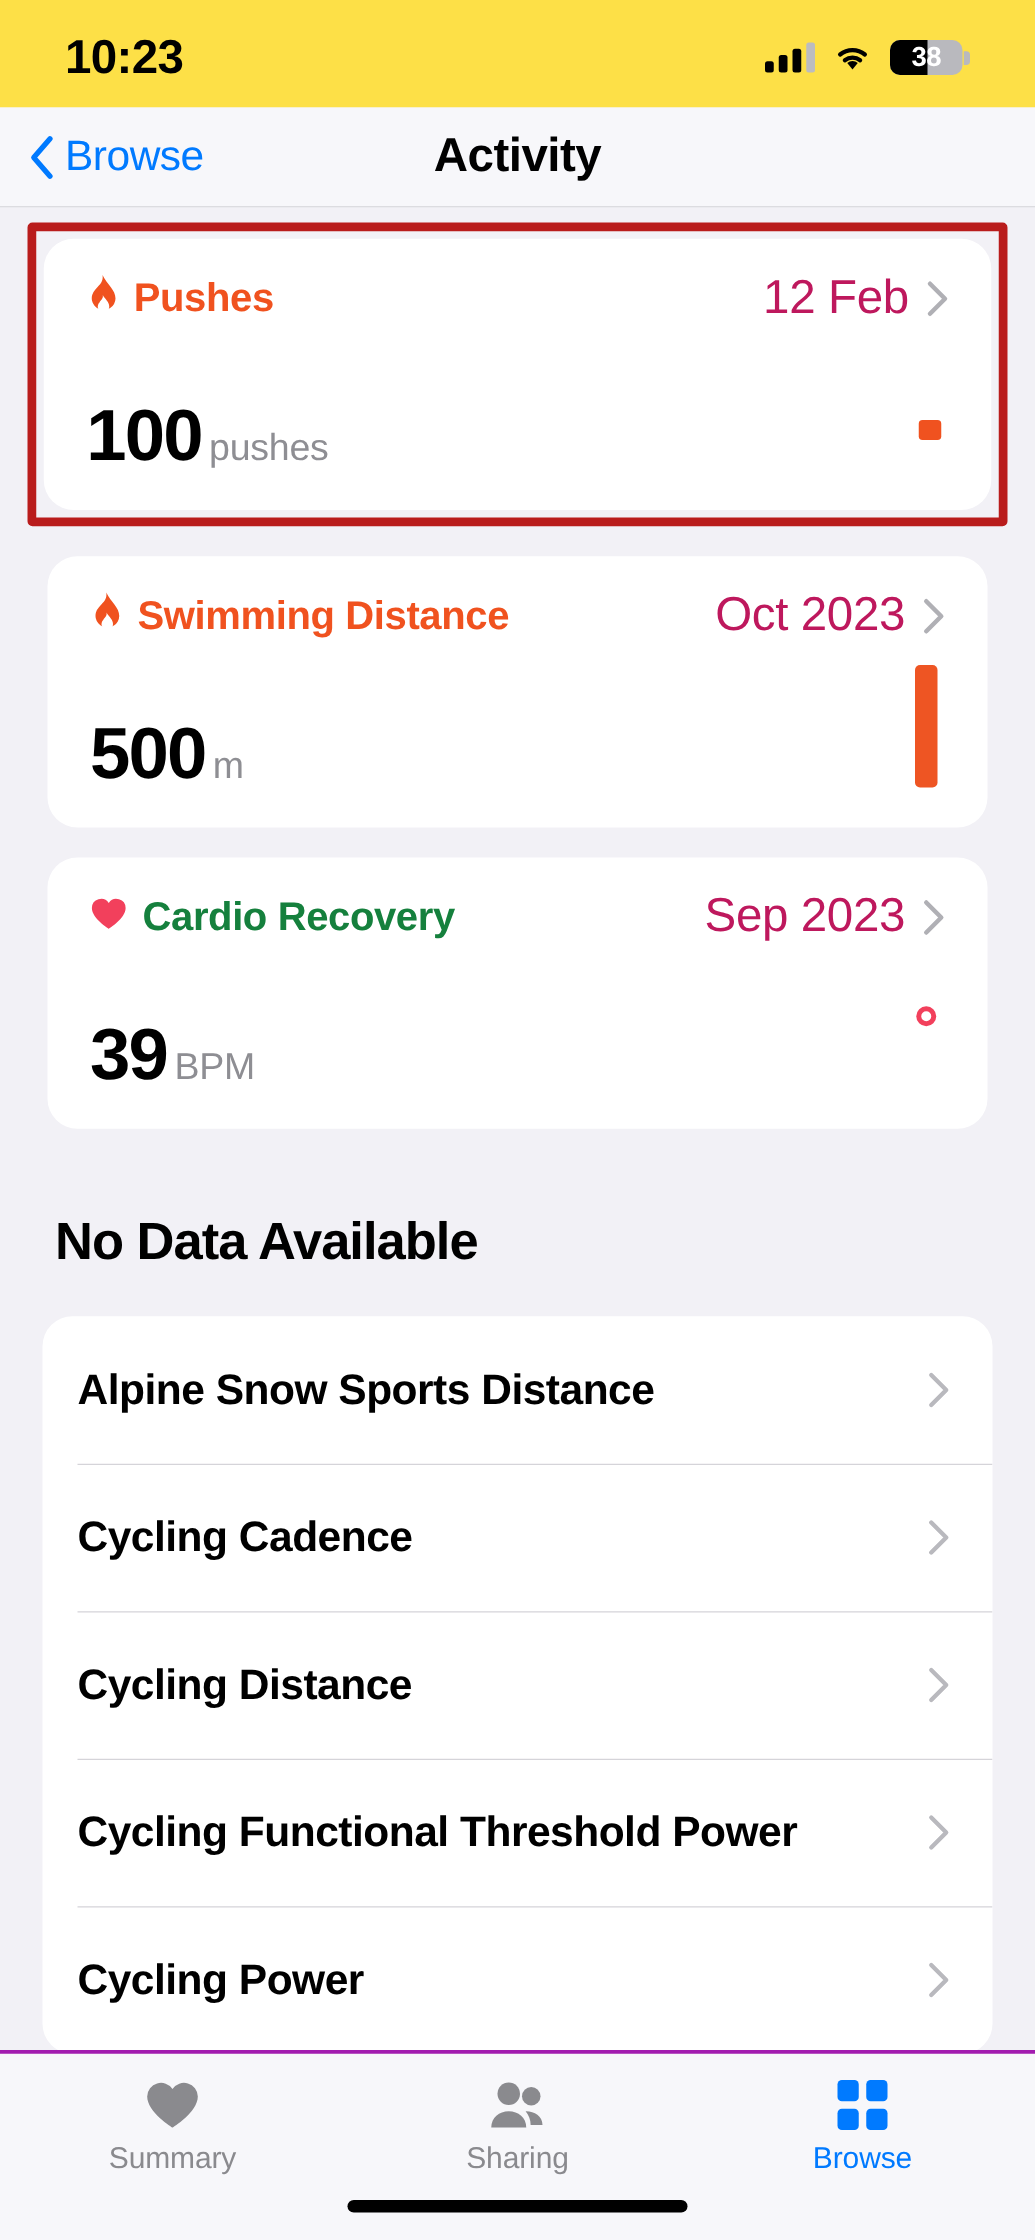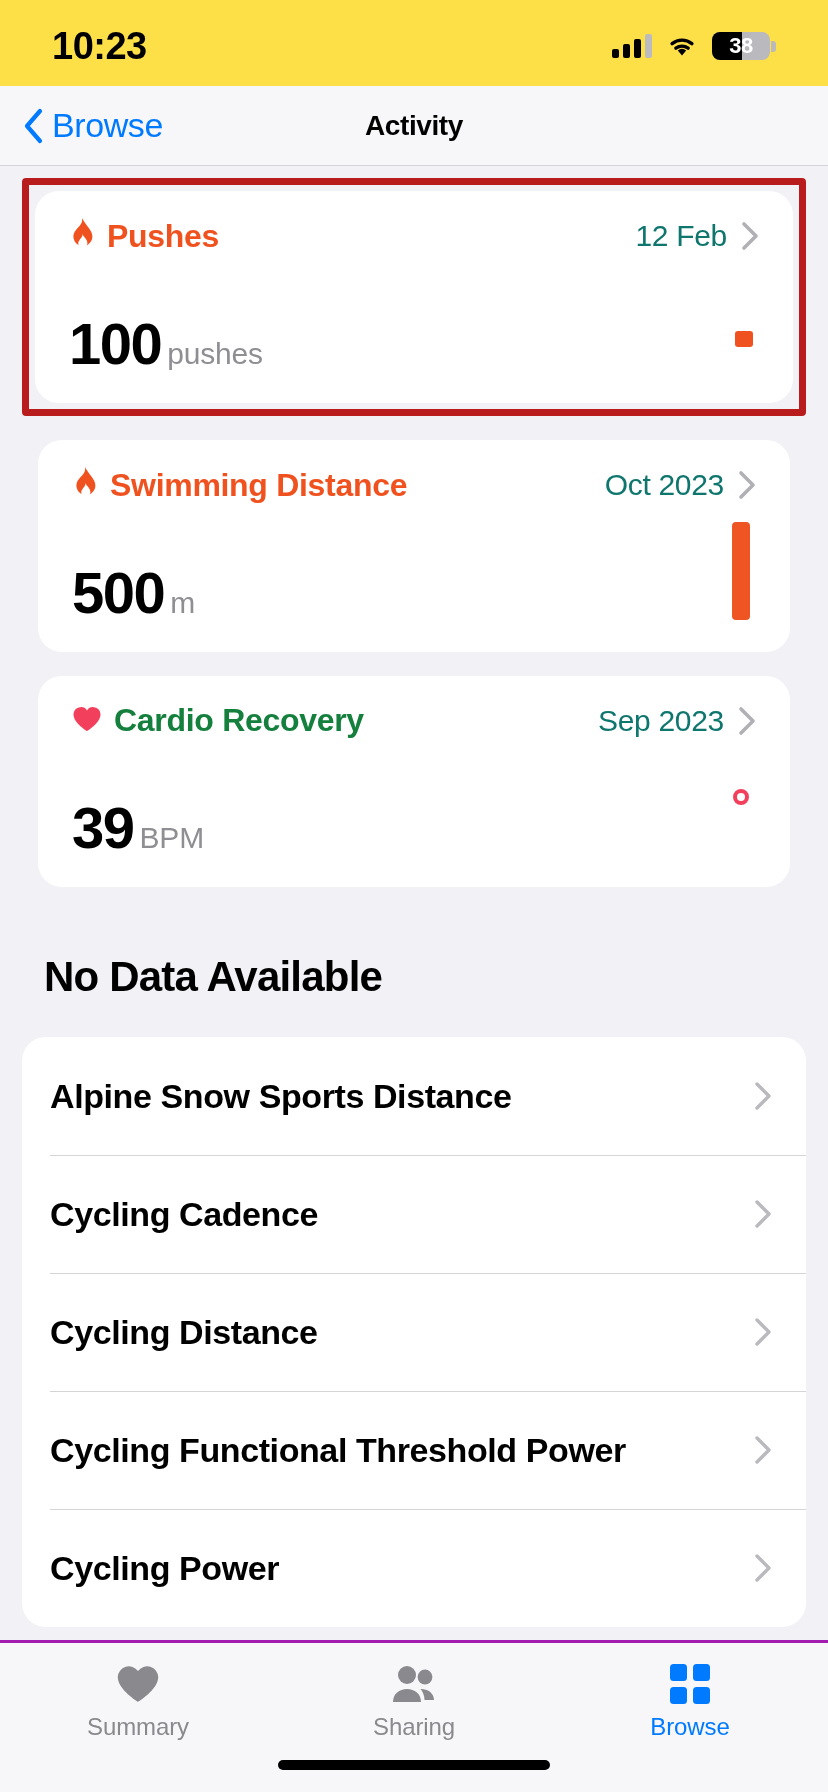--- a/index.html
+++ b/index.html
@@ -99,21 +99,21 @@
   .chev-left { width:22px; height:36px; display:block; }
   .nav-back-label {
     font-size:34px;
     color:#007aff;
     letter-spacing:-0.4px;
   }
   .nav-title {
     position:absolute;
     left:0; right:0;
     text-align:center;
-    font-size:28px;
+    font-size:38px;
     font-weight:bold;
     color:#000;
     letter-spacing:-0.4px;
     pointer-events:none;
   }
 
   
   .content {
     flex:1 1 auto;
     overflow:hidden;
@@ -155,22 +155,22 @@
     letter-spacing:-0.3px;
   }
   .card-title.orange { color:#f0521f; }
   .card-title.red    { color:#15803d; }
   .card-head-right {
     display:flex;
     align-items:center;
     gap:14px;
   }
   .card-date {
-    font-size:30px;
-    color:#0f766e;
+    font-size:38px;
+    color:#be185d;
     letter-spacing:-0.3px;
   }
   .chev-right { width:18px; height:30px; display:block; }
 
   .card-body {
     position:relative;
     height:118px;
     display:flex;
     align-items:flex-end;
     justify-content:space-between;
@@ -226,21 +226,21 @@
     font-weight:bold;
     color:#000;
     letter-spacing:-0.8px;
     padding:42px 38px 36px 44px;
   }
 
   
   .list-card {
     background:#fff;
     border-radius:24px;
-    margin:0 22px;
+    margin:0 34px;
     overflow:hidden;
   }
   .list-row {
     height:118px;
     display:flex;
     align-items:center;
     justify-content:space-between;
     padding:0 34px 0 28px;
     position:relative;
     cursor:pointer;

